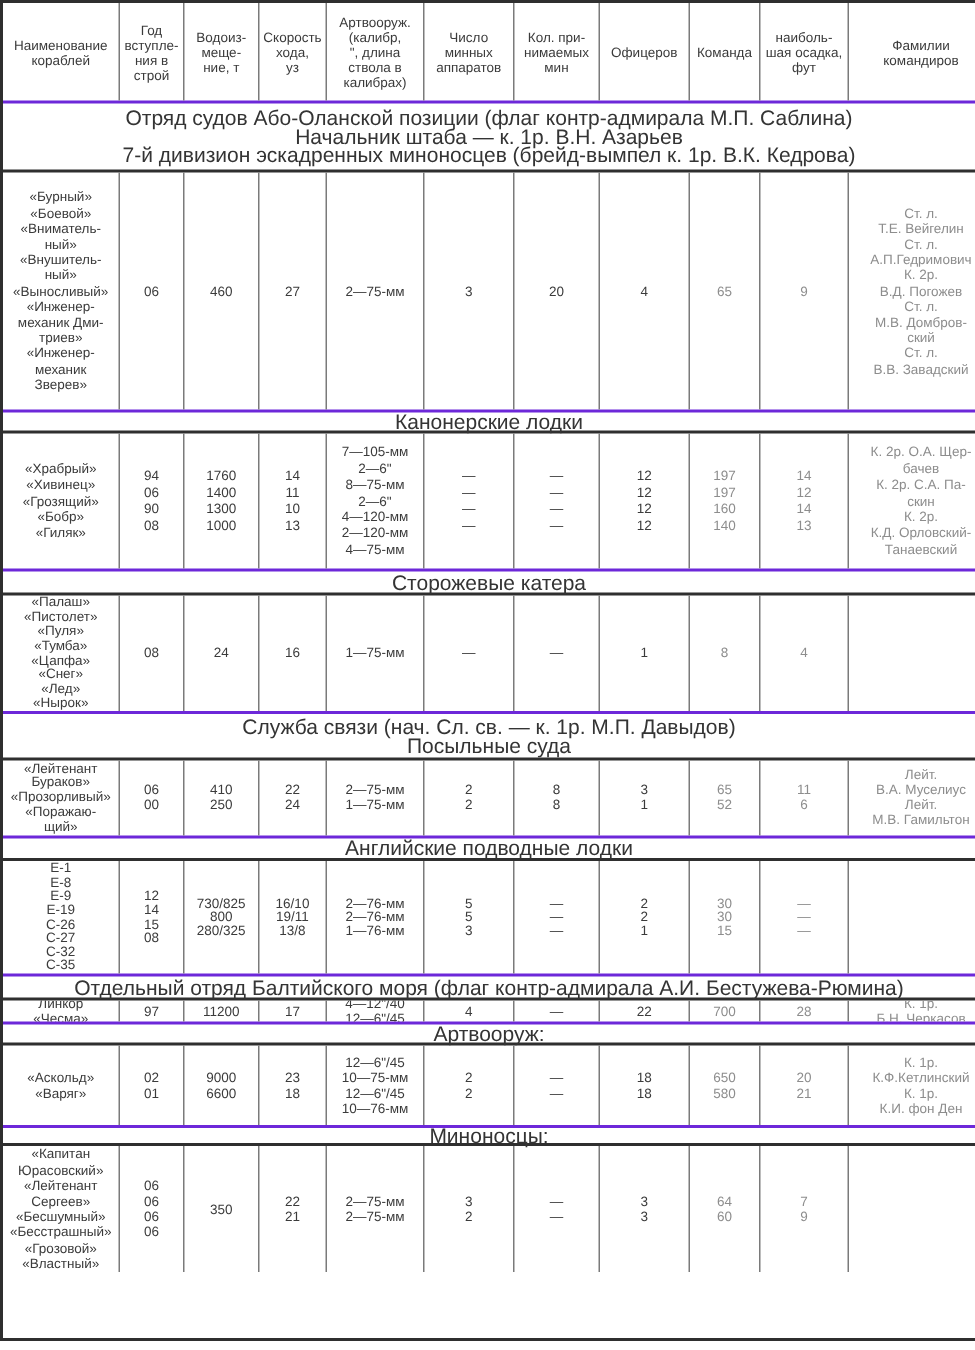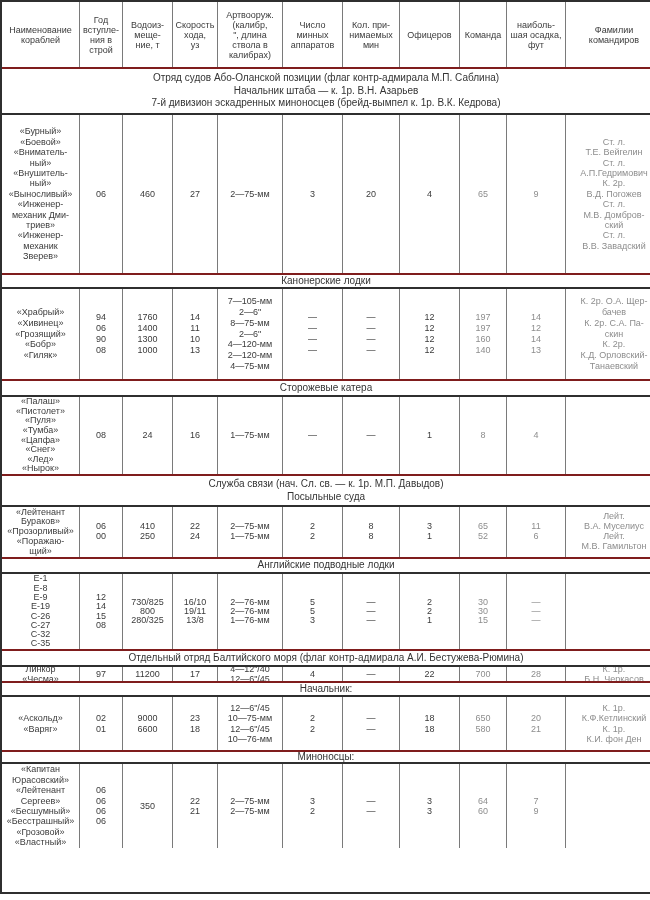--- a/index.html
+++ b/index.html
@@ -8,23 +8,23 @@
   .table { box-sizing:border-box; width:650px; height:894px;
            border-left:2px solid #2f2f2f; border-top:2px solid #2f2f2f;
            border-bottom:2px solid #2f2f2f; overflow:hidden; background:#fff; }
   .row { display:grid; box-sizing:border-box;
          grid-template-columns:78px 43px 50px 45px 65px 60px 57px 60px 47px 59px 96px; }
   .cell { box-sizing:border-box; border-right:1px solid #7a7a7a;
           display:flex; flex-direction:column; justify-content:center;
           align-items:center; text-align:center; white-space:pre-line;
           overflow:hidden; font-size:9px; line-height:10.4px; padding:0 1px; }
   .row .cell:last-child { border-right:none; }
-  .band { box-sizing:border-box; border-top:2px solid #7f1d1d; border-bottom:2px solid #2f2f2f;
+  .band { box-sizing:border-box; border-top:2px solid #6d28d9; border-bottom:2px solid #2f2f2f;
           display:flex; align-items:center; justify-content:center; text-align:center;
-          white-space:pre-line; font-size:10px; line-height:12.5px; color:#343434; }
+          white-space:pre-line; font-size:14px; line-height:12.5px; color:#343434; }
   .header .cell { font-size:9px; line-height:10px; }
   .faded { color:#8d8d8d; }
   .h-header{height:65px} .h-band1{height:48px} .h-b1{height:158px}
   .h-band2{height:16px} .h-b2{height:90px} .h-band3{height:18px}
   .h-b3{height:77px} .h-band4{height:33px} .h-b4{height:50px}
   .h-band5{height:17px} .h-b5{height:75px} .h-band6{height:18px}
   .h-b6{height:14px} .h-band7{height:16px} .h-b7{height:53px}
   .h-band8{height:14px} .h-b8{height:84px}
   .b2 .cell{line-height:10.8px} .b3 .cell{line-height:9.6px}
   .b4 .cell{line-height:9.8px} .b5 .cell{line-height:9.3px}
@@ -276,21 +276,21 @@
 12—6"/45</div>
     <div class="cell">4</div>
     <div class="cell">—</div>
     <div class="cell">22</div>
     <div class="cell faded">700</div>
     <div class="cell faded">28</div>
     <div class="cell faded">К. 1р.
 Б.Н. Черкасов</div>
   </div>
 
-  <div class="band h-band7">Начальник:</div>
+  <div class="band h-band7">Артвооруж:</div>
 
   <div class="row h-b7 b7">
     <div class="cell">«Аскольд»
 «Варяг»</div>
     <div class="cell">02
 01</div>
     <div class="cell">9000
 6600</div>
     <div class="cell">23
 18</div>

